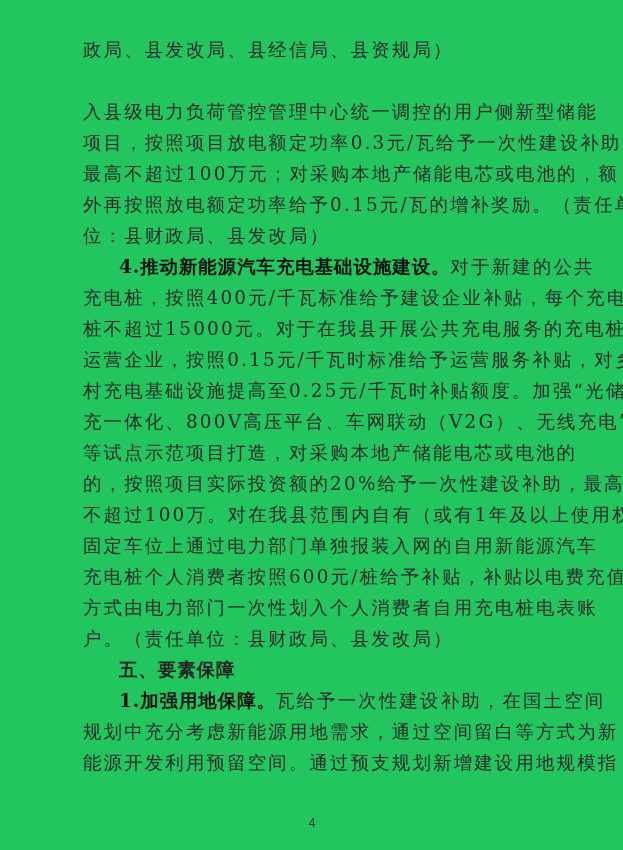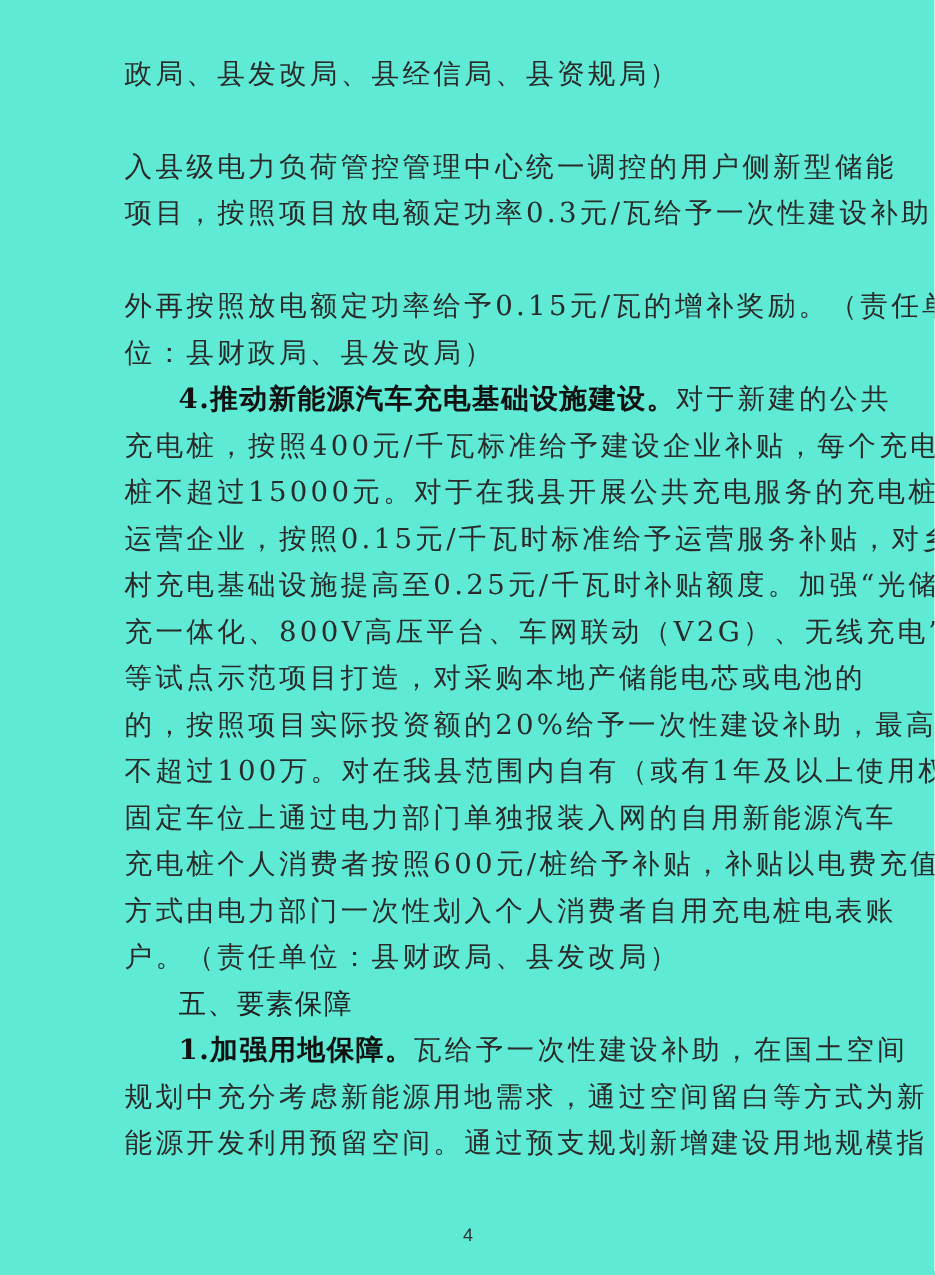--- a/index.html
+++ b/index.html
@@ -1,33 +1,34 @@
 <!DOCTYPE html>
 <html><head>
 <meta charset="utf-8">
 <style>
   html, body { margin: 0; padding: 0; background: #ffffff; }
   body { width: 623px; height: 850px; position: relative; overflow: hidden;
          font-family: "DejaVu Serif", "Liberation Serif", serif; color: #2a2a2a; }
-  .page { position: absolute; left: 0; top: 0; width: 623px; height: 850px; background: #5eead4; }
+  .page { position: absolute; left: 0; top: 0; width: 623px; height: 850px; background: #22c55e; }
   .line { position: absolute; left: 83px; width: 462px; height: 31px; line-height: 31px;
           font-size: 18.4px; white-space: nowrap; letter-spacing: 2.2px; }
   .line.indent { left: 119px; width: 426px; }
   .bold { font-weight: bold; color: #111; letter-spacing: 1px; }
-  .heading { font-family: "DejaVu Sans", "Liberation Sans", sans-serif; font-weight: normal; color: #222; letter-spacing: 1px; margin-top: 45px; }
+  .heading { font-family: "DejaVu Sans", "Liberation Sans", sans-serif; font-weight: bold; color: #222; letter-spacing: 1px; margin-top: 45px; }
   .page-num { position: absolute; left: 305px; top: 816px; width: 14px; text-align: center;
               font-family: "Liberation Sans", sans-serif; font-size: 12px; color: #333; }
 </style>
 </head>
 <body>
 
 <div class="page">
   <div class="line" style="top:34px"><span>政局、县发改局、县经信局、县资规局）</span></div>
   <div class="line" style="top:96px"><span>入县级电力负荷管控管理中心统一调控的用户侧新型储能</span></div>
   <div class="line" style="top:127px"><span>项目，按照项目放电额定功率0.3元/瓦给予一次性建设补助，</span></div>
+  <div class="line" style="top:158px"><span>最高不超过100万元；对采购本地产储能电芯或电池的，额</span></div>
   <div class="line" style="top:189px"><span>外再按照放电额定功率给予0.15元/瓦的增补奖励。（责任单</span></div>
   <div class="line" style="top:220px"><span>位：县财政局、县发改局）</span></div>
   <div class="line indent" style="top:251px"><span class="bold">4.推动新能源汽车充电基础设施建设。</span><span>对于新建的公共</span></div>
   <div class="line" style="top:282px"><span>充电桩，按照400元/千瓦标准给予建设企业补贴，每个充电</span></div>
   <div class="line" style="top:313px"><span>桩不超过15000元。对于在我县开展公共充电服务的充电桩</span></div>
   <div class="line" style="top:344px"><span>运营企业，按照0.15元/千瓦时标准给予运营服务补贴，对乡</span></div>
   <div class="line" style="top:375px"><span>村充电基础设施提高至0.25元/千瓦时补贴额度。加强“光储</span></div>
   <div class="line" style="top:406px"><span>充一体化、800V高压平台、车网联动（V2G）、无线充电”</span></div>
   <div class="line" style="top:437px"><span>等试点示范项目打造，对采购本地产储能电芯或电池的</span></div>
   <div class="line" style="top:468px"><span>的，按照项目实际投资额的20%给予一次性建设补助，最高</span></div>

